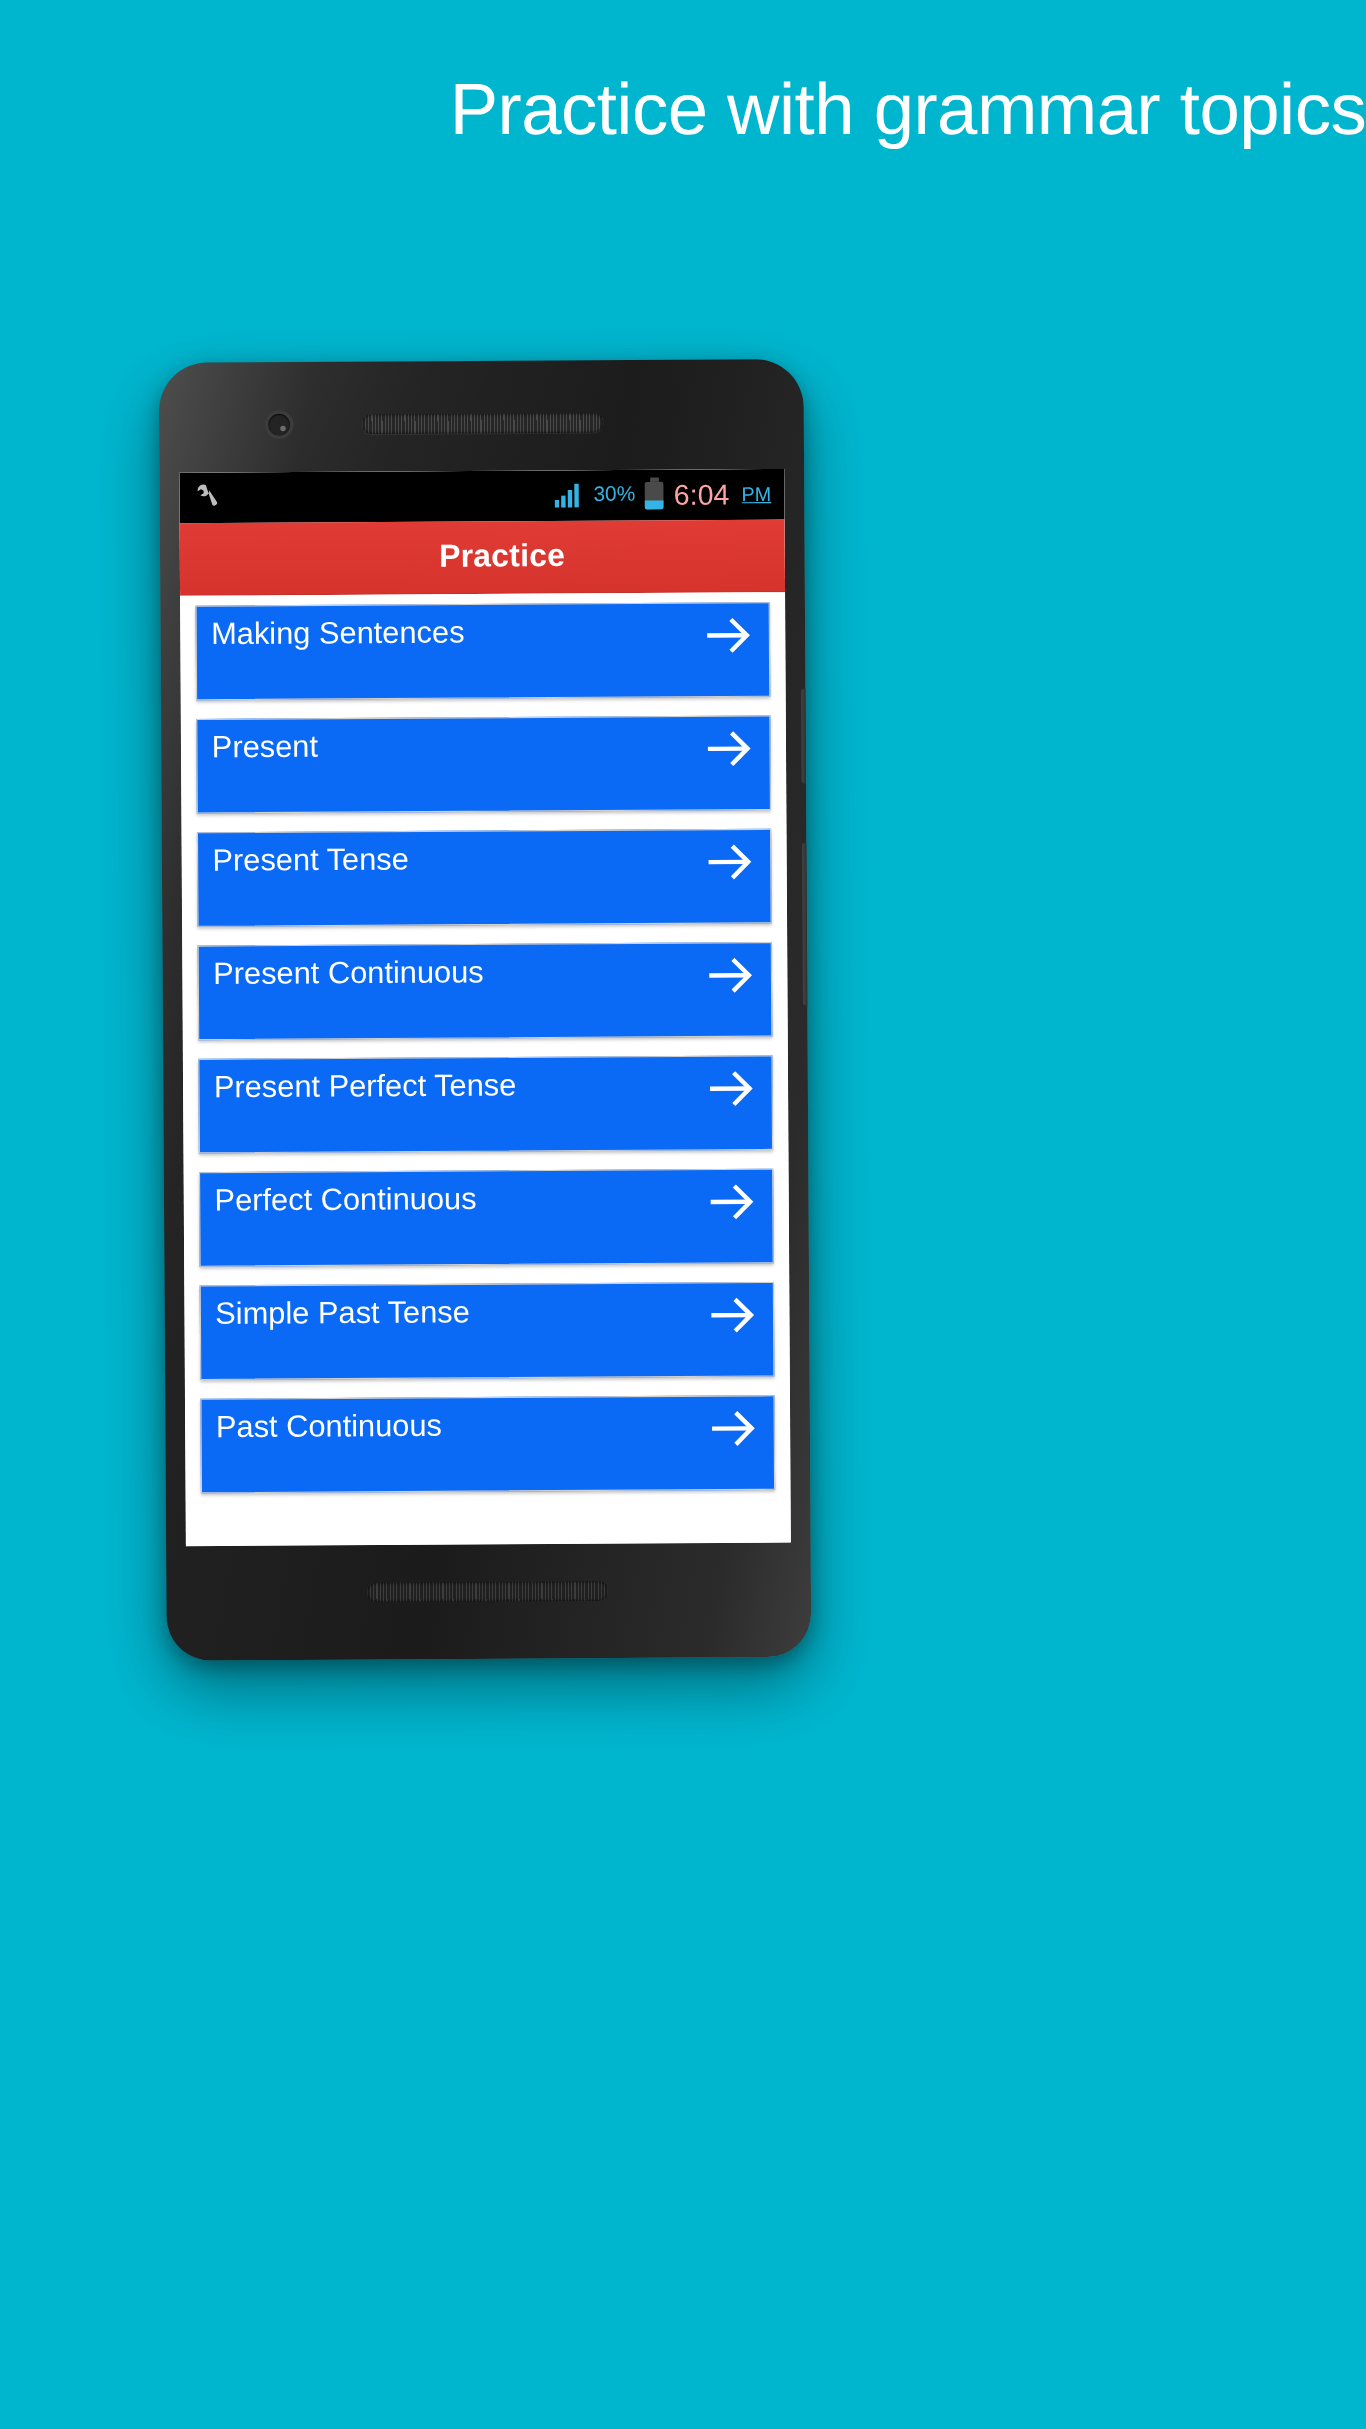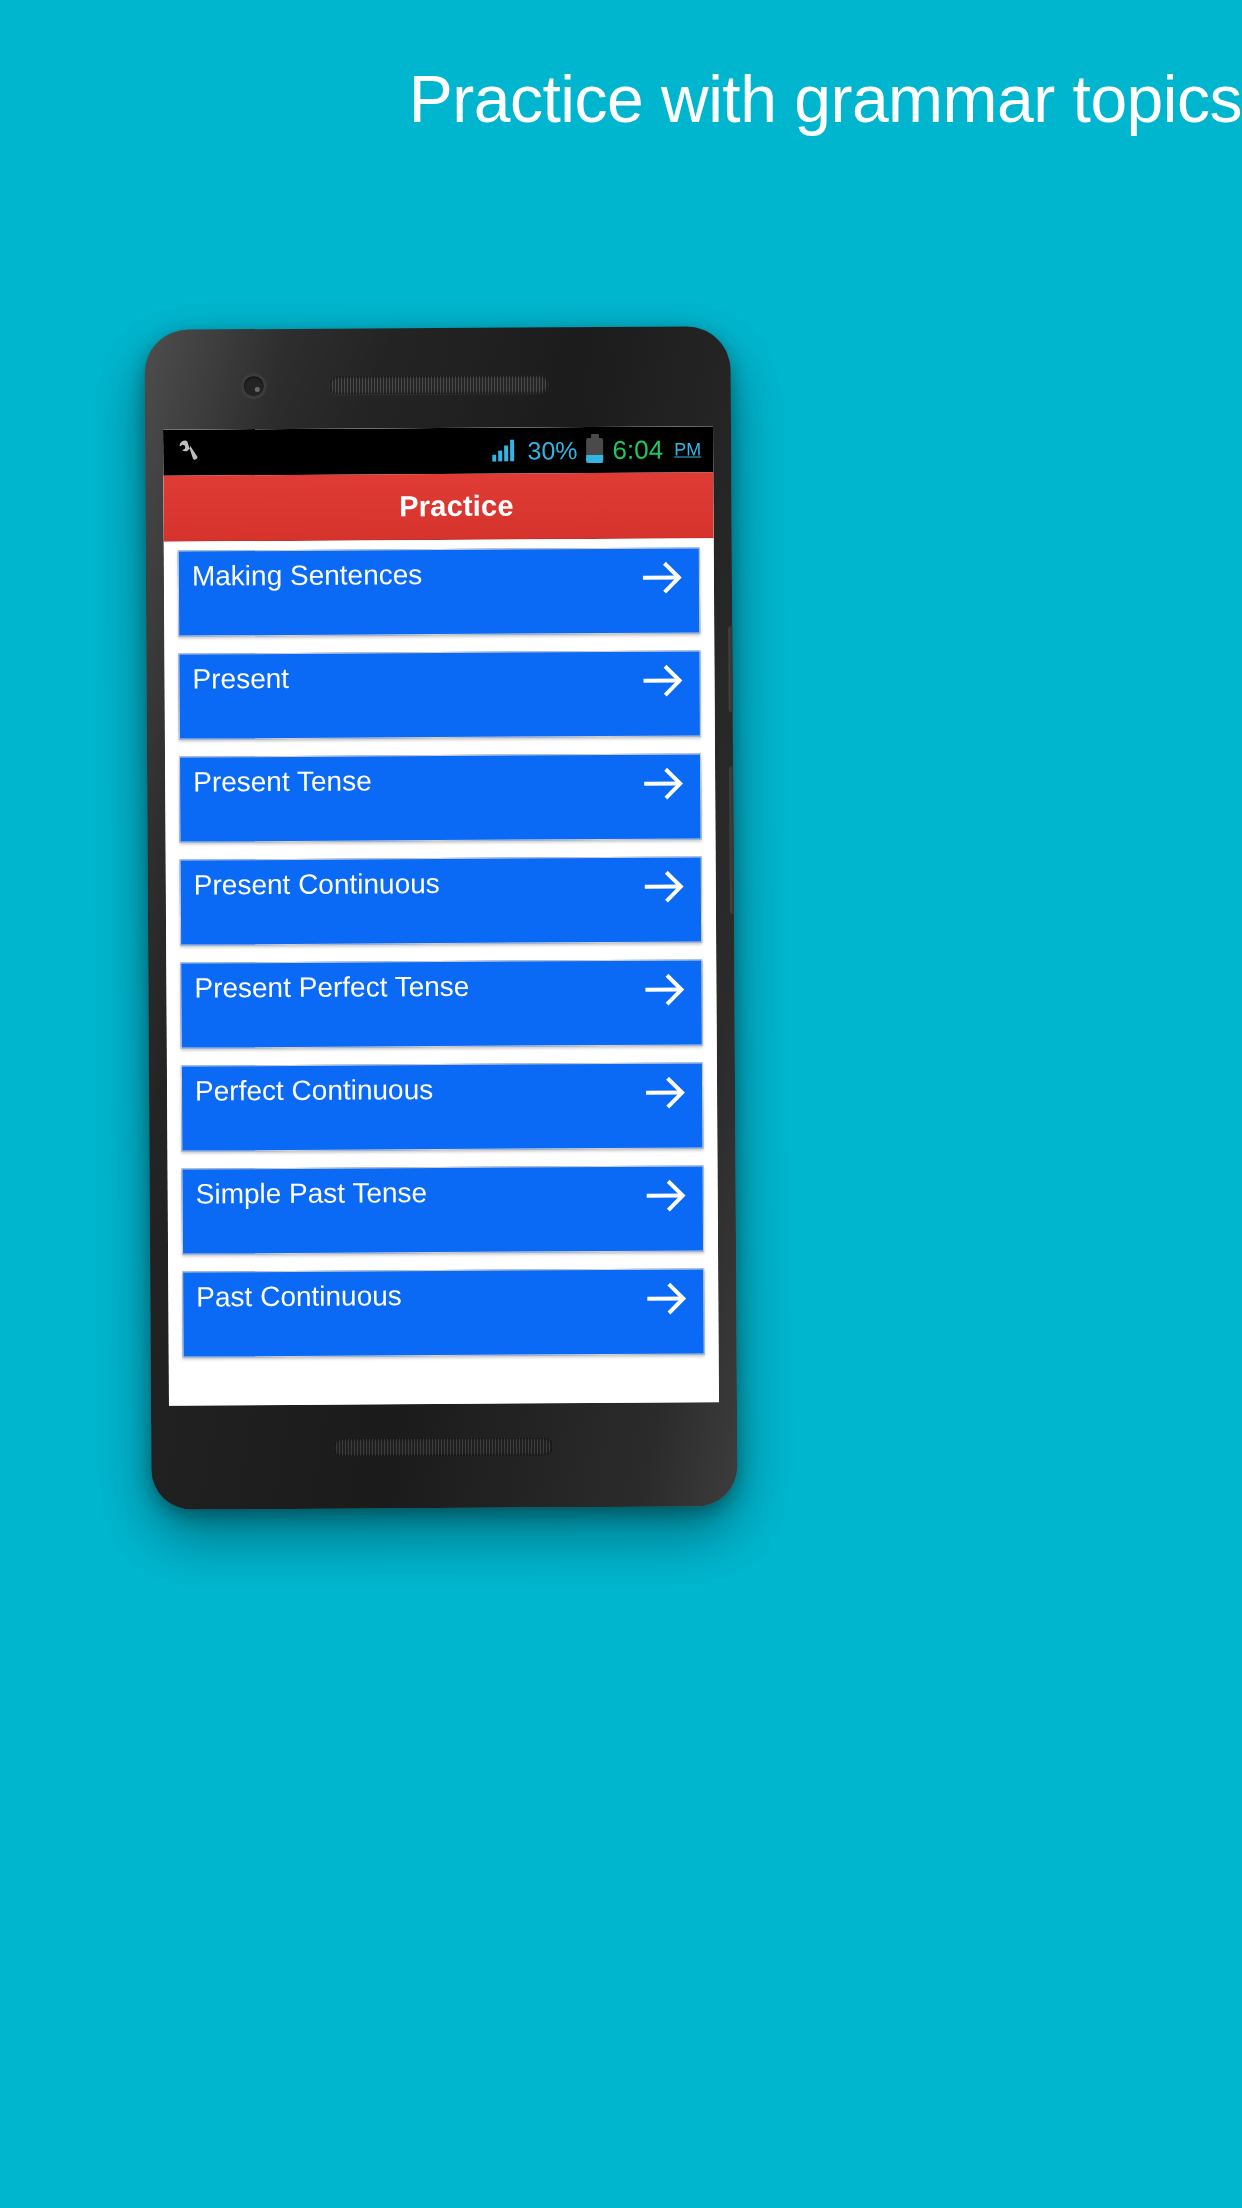--- a/index.html
+++ b/index.html
@@ -151,22 +151,22 @@
     background:#4a4a4a;
   }
   .battery-icon::after{
     content:"";
     position:absolute;
     left:0;bottom:0;width:100%;height:30%;
     background:#34b4e4;
     border-radius:0 0 2px 2px;
   }
 
-  .sb-pct{ font-size:25px; letter-spacing:0px; color:#34b4e4; }
-  .sb-time{ font-size:26px; color:#22c55e; }
+  .sb-pct{ font-size:19px; letter-spacing:0px; color:#34b4e4; }
+  .sb-time{ font-size:26px; color:#fca5a5; }
   .sb-ampm{ font-size:18px; color:#34b4e4; margin-left:2px;text-decoration:underline; }
 
   
   .actionbar{
     height:66px;
     background:linear-gradient(180deg,#e03c35 0%,#d5332c 100%);
     display:flex;
     align-items:center;
     justify-content:center;
     border-bottom:1px solid rgba(0,0,0,0.14);

